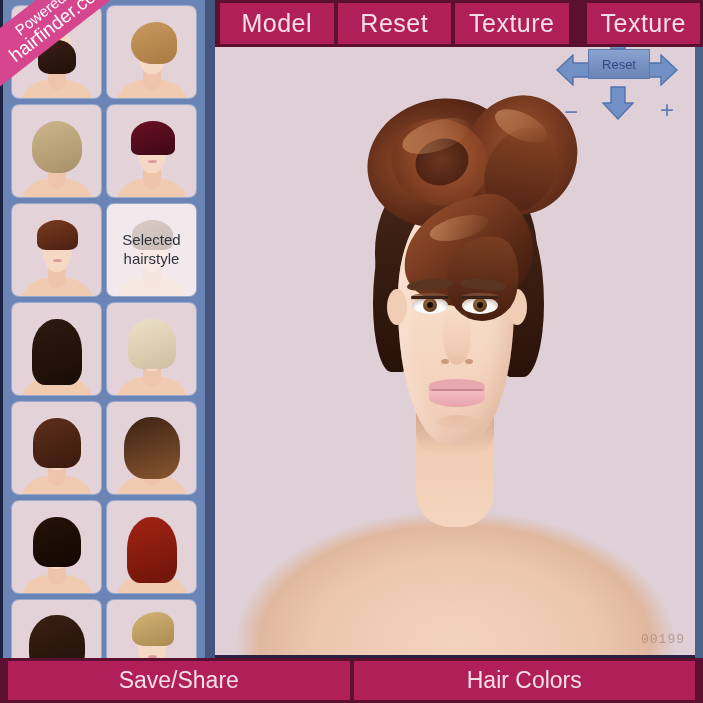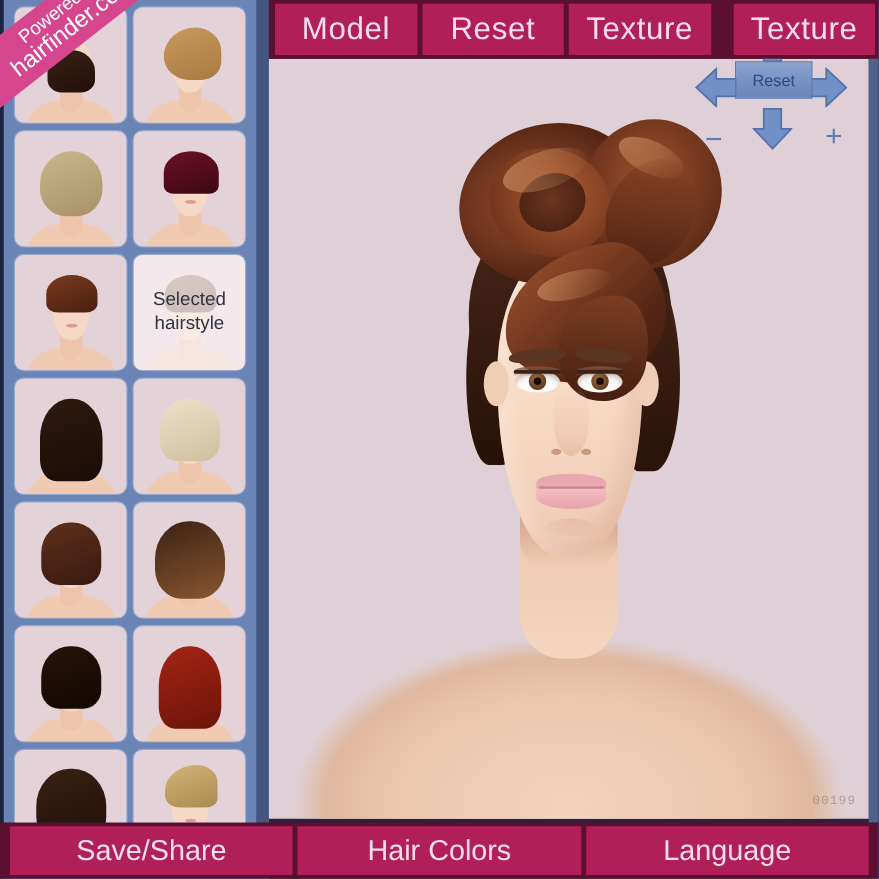--- a/index.html
+++ b/index.html
@@ -258,21 +258,21 @@
     position:absolute;border-radius:50%;
     background:linear-gradient(120deg,rgba(226,168,118,.55),rgba(226,168,118,0));
   }
   .hl1{left:186px;top:74px;width:70px;height:30px;transform:rotate(-18deg);}
   .hl2{left:278px;top:66px;width:56px;height:26px;transform:rotate(25deg);}
   .hl3{left:214px;top:170px;width:60px;height:22px;transform:rotate(-14deg);}
 
   #serial{
     position:absolute;right:10px;bottom:8px;
     color:rgba(150,115,100,.55);
-    font-size:10px;letter-spacing:1px;
+    font-size:13px;letter-spacing:1px;
     font-family:"Liberation Mono", monospace;
   }
 
   
   #pad{
     position:absolute;left:556px;top:16px;width:124px;height:110px;
     z-index:22;
     text-decoration:underline;
   }
   .arrow{position:absolute;cursor:pointer;}
@@ -579,16 +579,15 @@
   </div>
 
   <div id="ribbon">
     <span class="l1">Powered by</span>
     <span class="l2">hairfinder.com</span>
   </div>
 
   <div id="bottom-bar">
       <div class="bot-tab">Save/Share</div>
       <div class="bot-tab">Hair Colors</div>
-      <div class="bot-tab">Language</div>
     </div>
 
 </div>
 
 </body></html>

